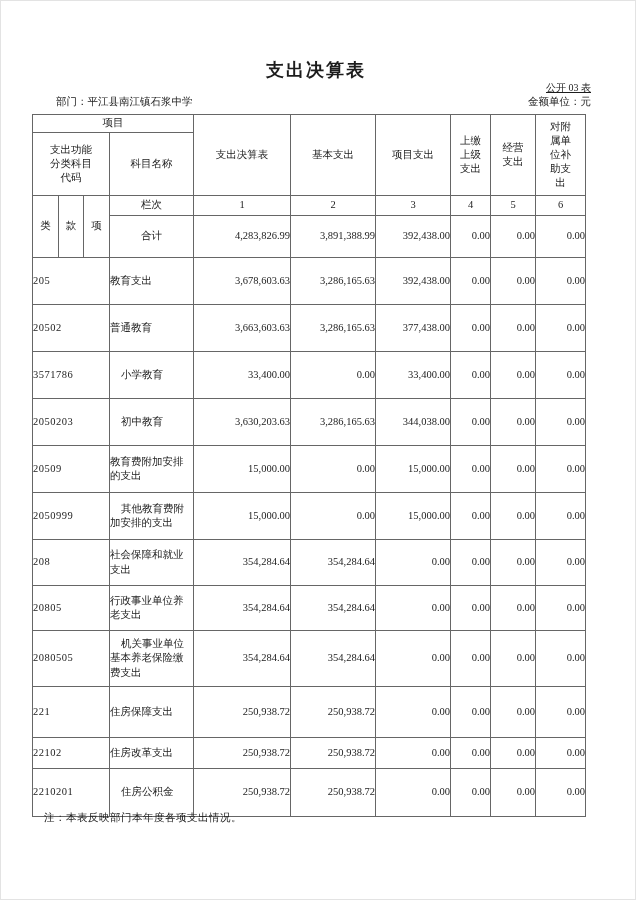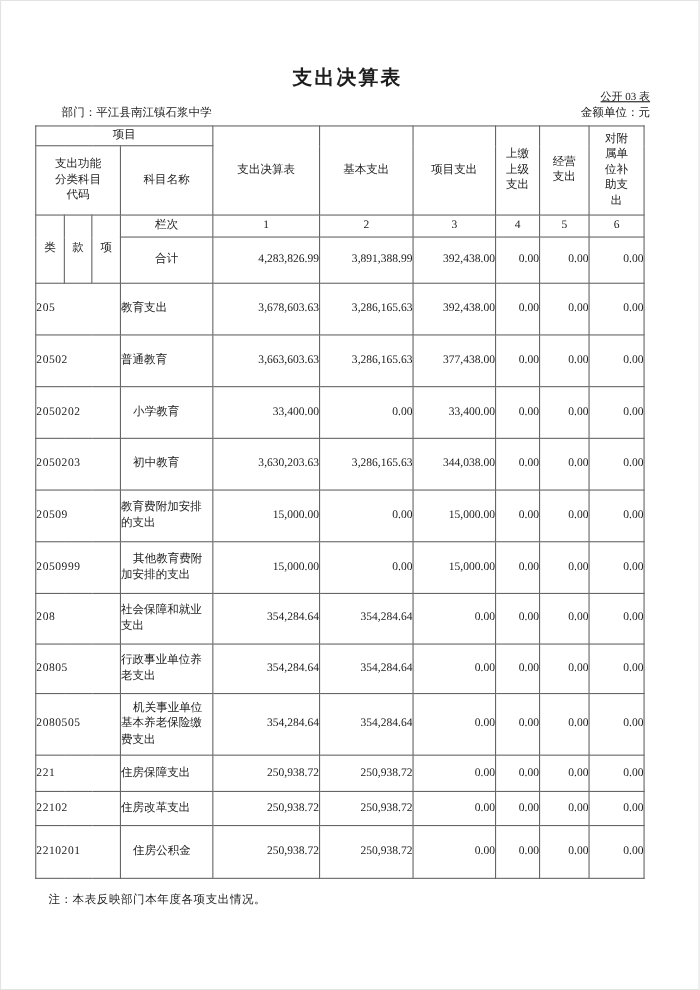--- a/index.html
+++ b/index.html
@@ -33,21 +33,21 @@
     font-size:10.5px;line-height:1.35;
   }
   tr.r-project{height:18px;}
   tr.r-head{height:63px;}
   tr.r-lanci{height:20px;}
   tr.r-total{height:42px;}
   tbody.data tr{height:47px;}
   tbody.data tr:nth-child(7){height:46px;margin-left:48px;}
   tbody.data tr:nth-child(8){height:45px;margin-left:24px;}
   tbody.data tr:nth-child(9){height:56px;}
-  tbody.data tr:nth-child(10){height:33px;}
+  tbody.data tr:nth-child(10){height:51px;}
   tbody.data tr:nth-child(11){height:31px;}
   tbody.data tr:nth-child(12){height:48px;}
   .ctr{text-align:center;}
   .prewrap{white-space:pre-line;line-height:1.45;text-align:center;}
   td.code{text-align:left;padding-left:6px;font-size:10px;letter-spacing:0.5px;}
   td.name{text-align:left;padding-left:4px;padding-right:3px;}
   td.name.indent{text-indent:11px;}
   td.num{text-align:right;padding-right:6px;font-size:10px;}
   .lanci td{font-size:10.5px;}
   .footer-note{
@@ -137,21 +137,21 @@
         <td class="code" colspan="3">20502</td>
         <td class="name">普通教育</td>
         <td class="num">3,663,603.63</td>
         <td class="num">3,286,165.63</td>
         <td class="num">377,438.00</td>
         <td class="num">0.00</td>
         <td class="num">0.00</td>
         <td class="num">0.00</td>
       </tr>
       <tr>
-        <td class="code" colspan="3">2050202</td>
+        <td class="code" colspan="3">3571786</td>
         <td class="name indent">小学教育</td>
         <td class="num">33,400.00</td>
         <td class="num">0.00</td>
         <td class="num">33,400.00</td>
         <td class="num">0.00</td>
         <td class="num">0.00</td>
         <td class="num">0.00</td>
       </tr>
       <tr>
         <td class="code" colspan="3">2050203</td>

